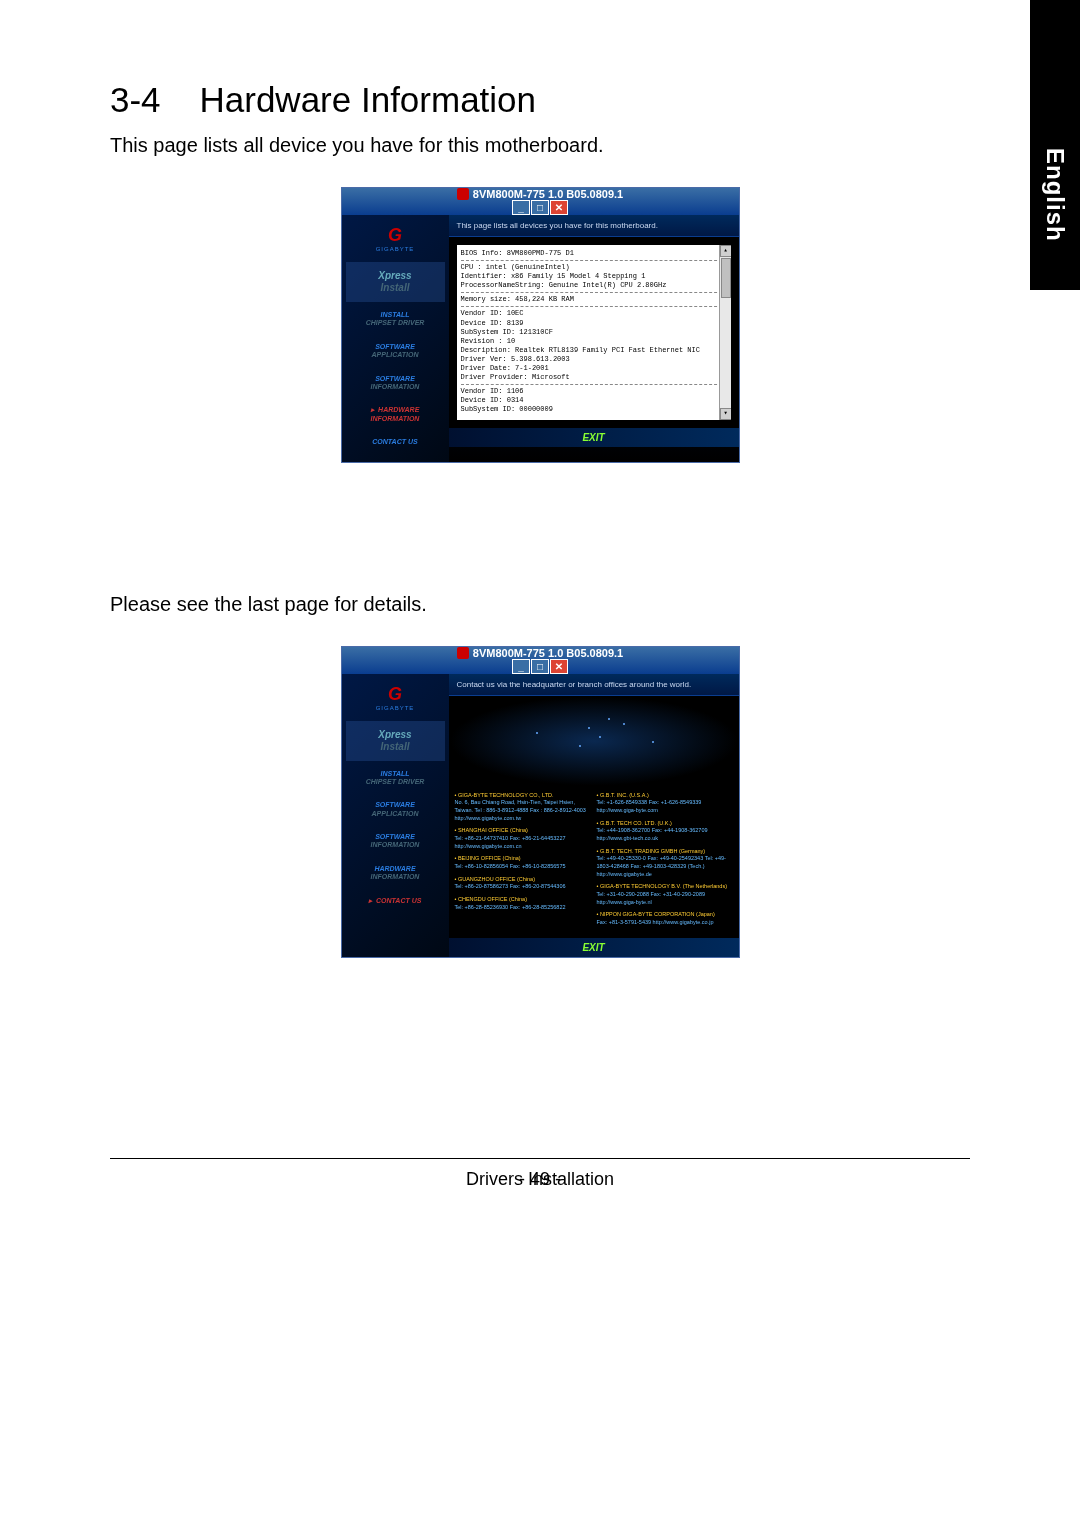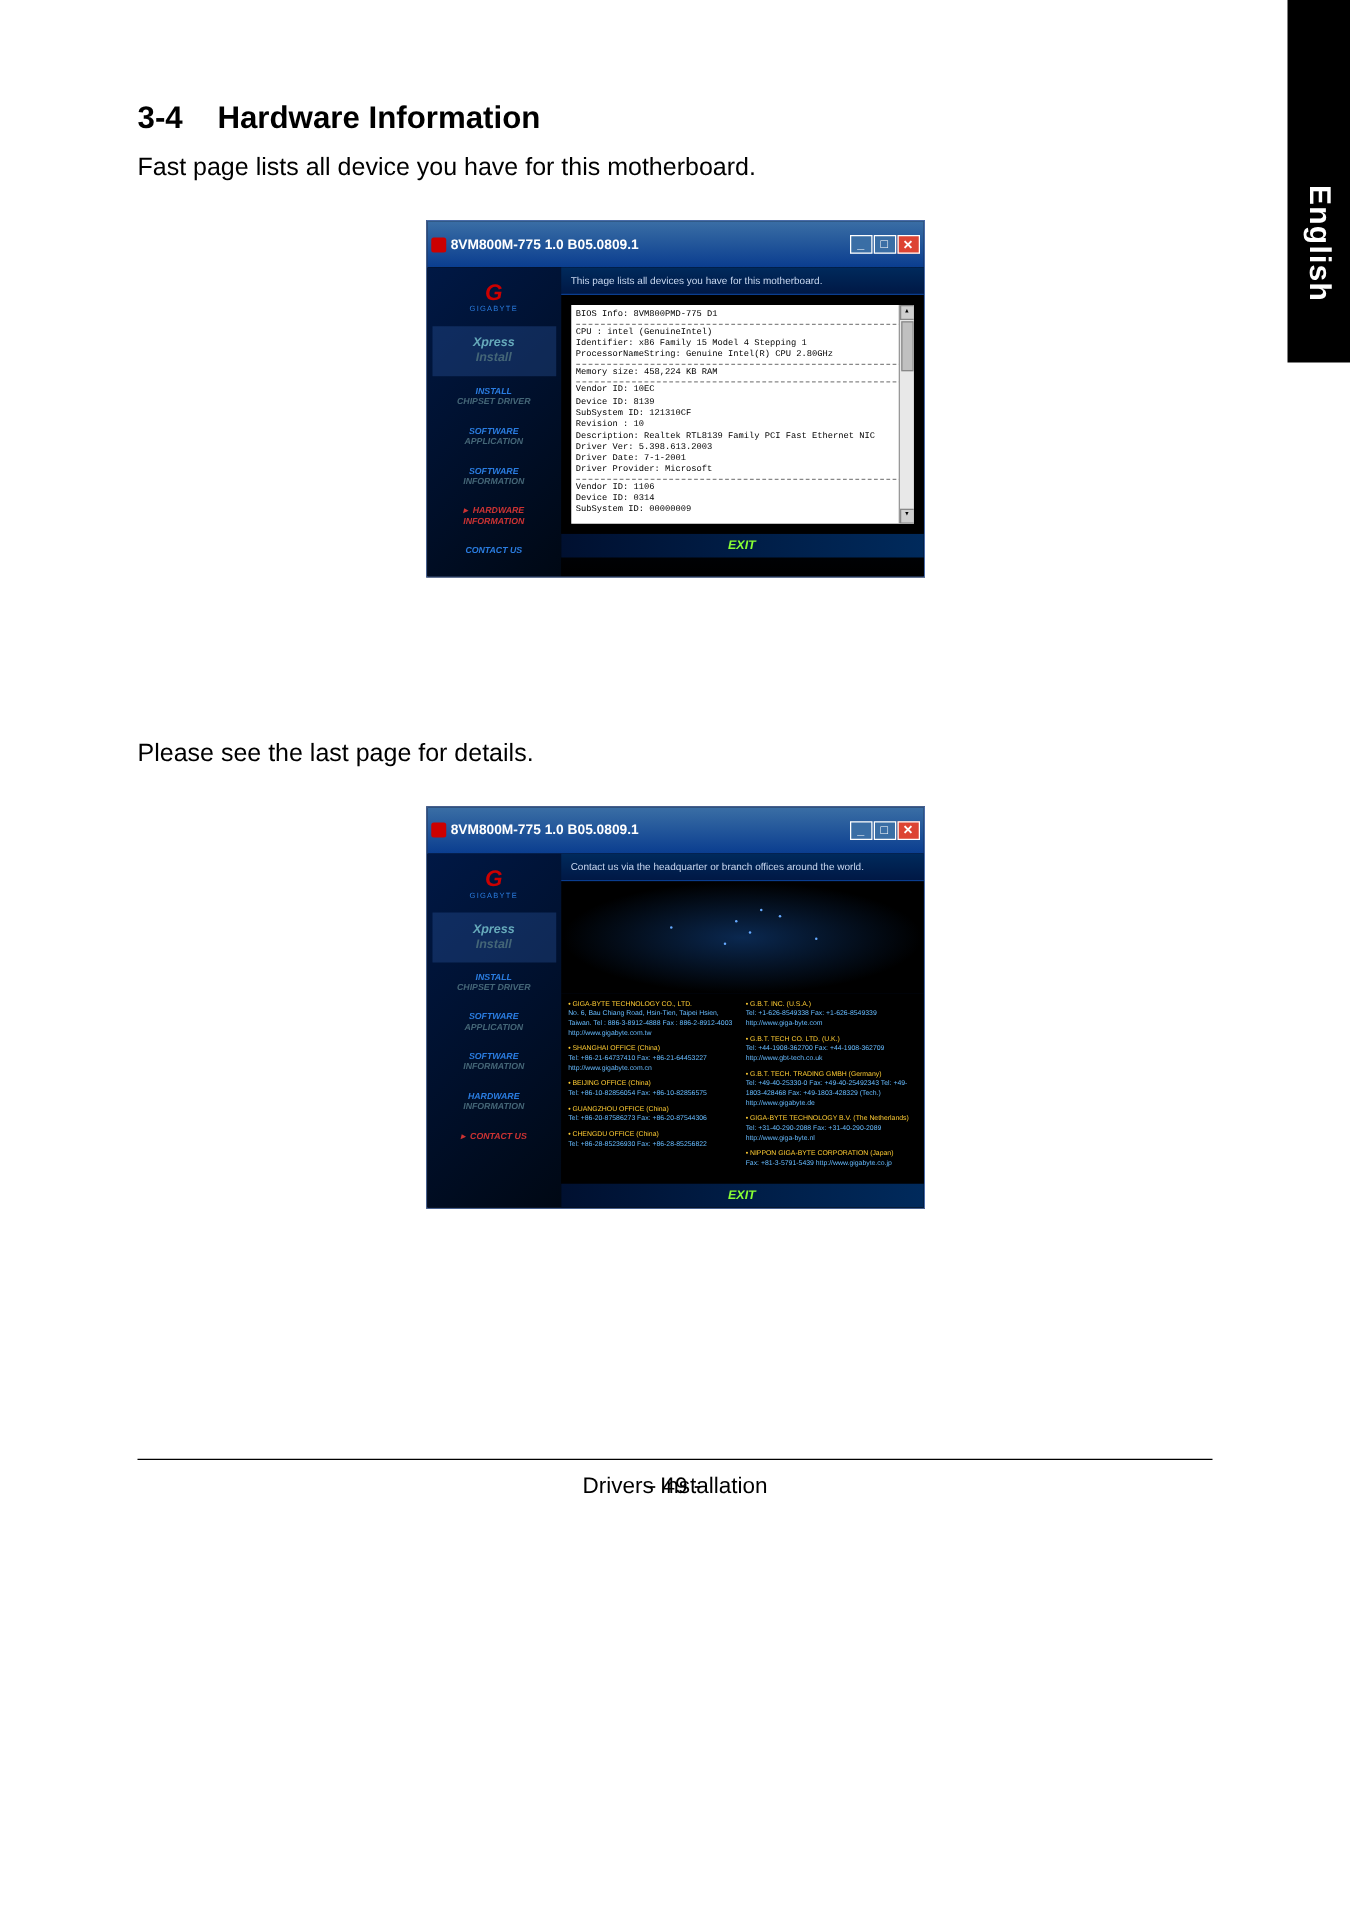--- a/index.html
+++ b/index.html
@@ -27,44 +27,45 @@
       justify-content: center;
     }
     .black-tab-text {
       writing-mode: vertical-rl;
       font-weight: bold;
       font-size: 24px;
       letter-spacing: 1px;
       padding-top: 100px;
     }
     .section-heading {
-      font-size: 25px;
-      font-weight: bold;
+      font-size: 35px;
+      font-weight: normal;
       margin-bottom: 14px;
     }
     .section-desc {
       font-size: 20px;
       margin-bottom: 30px;
     }
     .app-window {
       width: 399px;
       margin: 0 auto 70px auto;
       border: 1px solid #4a6ba8;
       background: #000;
       font-size: 8px;
     }
     .titlebar {
       background: linear-gradient(to bottom, #3a6ea5, #0a3d8f);
       color: #fff;
       display: flex;
       align-items: center;
       justify-content: space-between;
-      padding: 11px 3px;
+      padding: 0 3px;
       font-size: 11px;
       font-weight: bold;
+      flex-direction: column;
     }
     .titlebar-left {
       display: flex;
       align-items: center;
       gap: 4px;
     }
     .titlebar-icon {
       width: 12px;
       height: 12px;
       background: #c00;
@@ -264,21 +265,21 @@
 <div class="black-tab">
   <span class="black-tab-text">English</span>
 </div>
 
 <div class="page-content">
 
   <h2 class="section-heading">
     <span>3-4</span>&nbsp;&nbsp;&nbsp;
     <span>Hardware Information</span>
   </h2>
-  <p class="section-desc">Fast page lists all device you have for this motherboard.</p>
+  <p class="section-desc">This page lists all device you have for this motherboard.</p>
 
   <div class="app-window">
     <div class="titlebar">
       <div class="titlebar-left">
         <div class="titlebar-icon"></div>
         <span>8VM800M-775 1.0 B05.0809.1</span>
       </div>
       <div class="win-controls">
         <div class="win-btn min">_</div>
         <div class="win-btn max">□</div>

